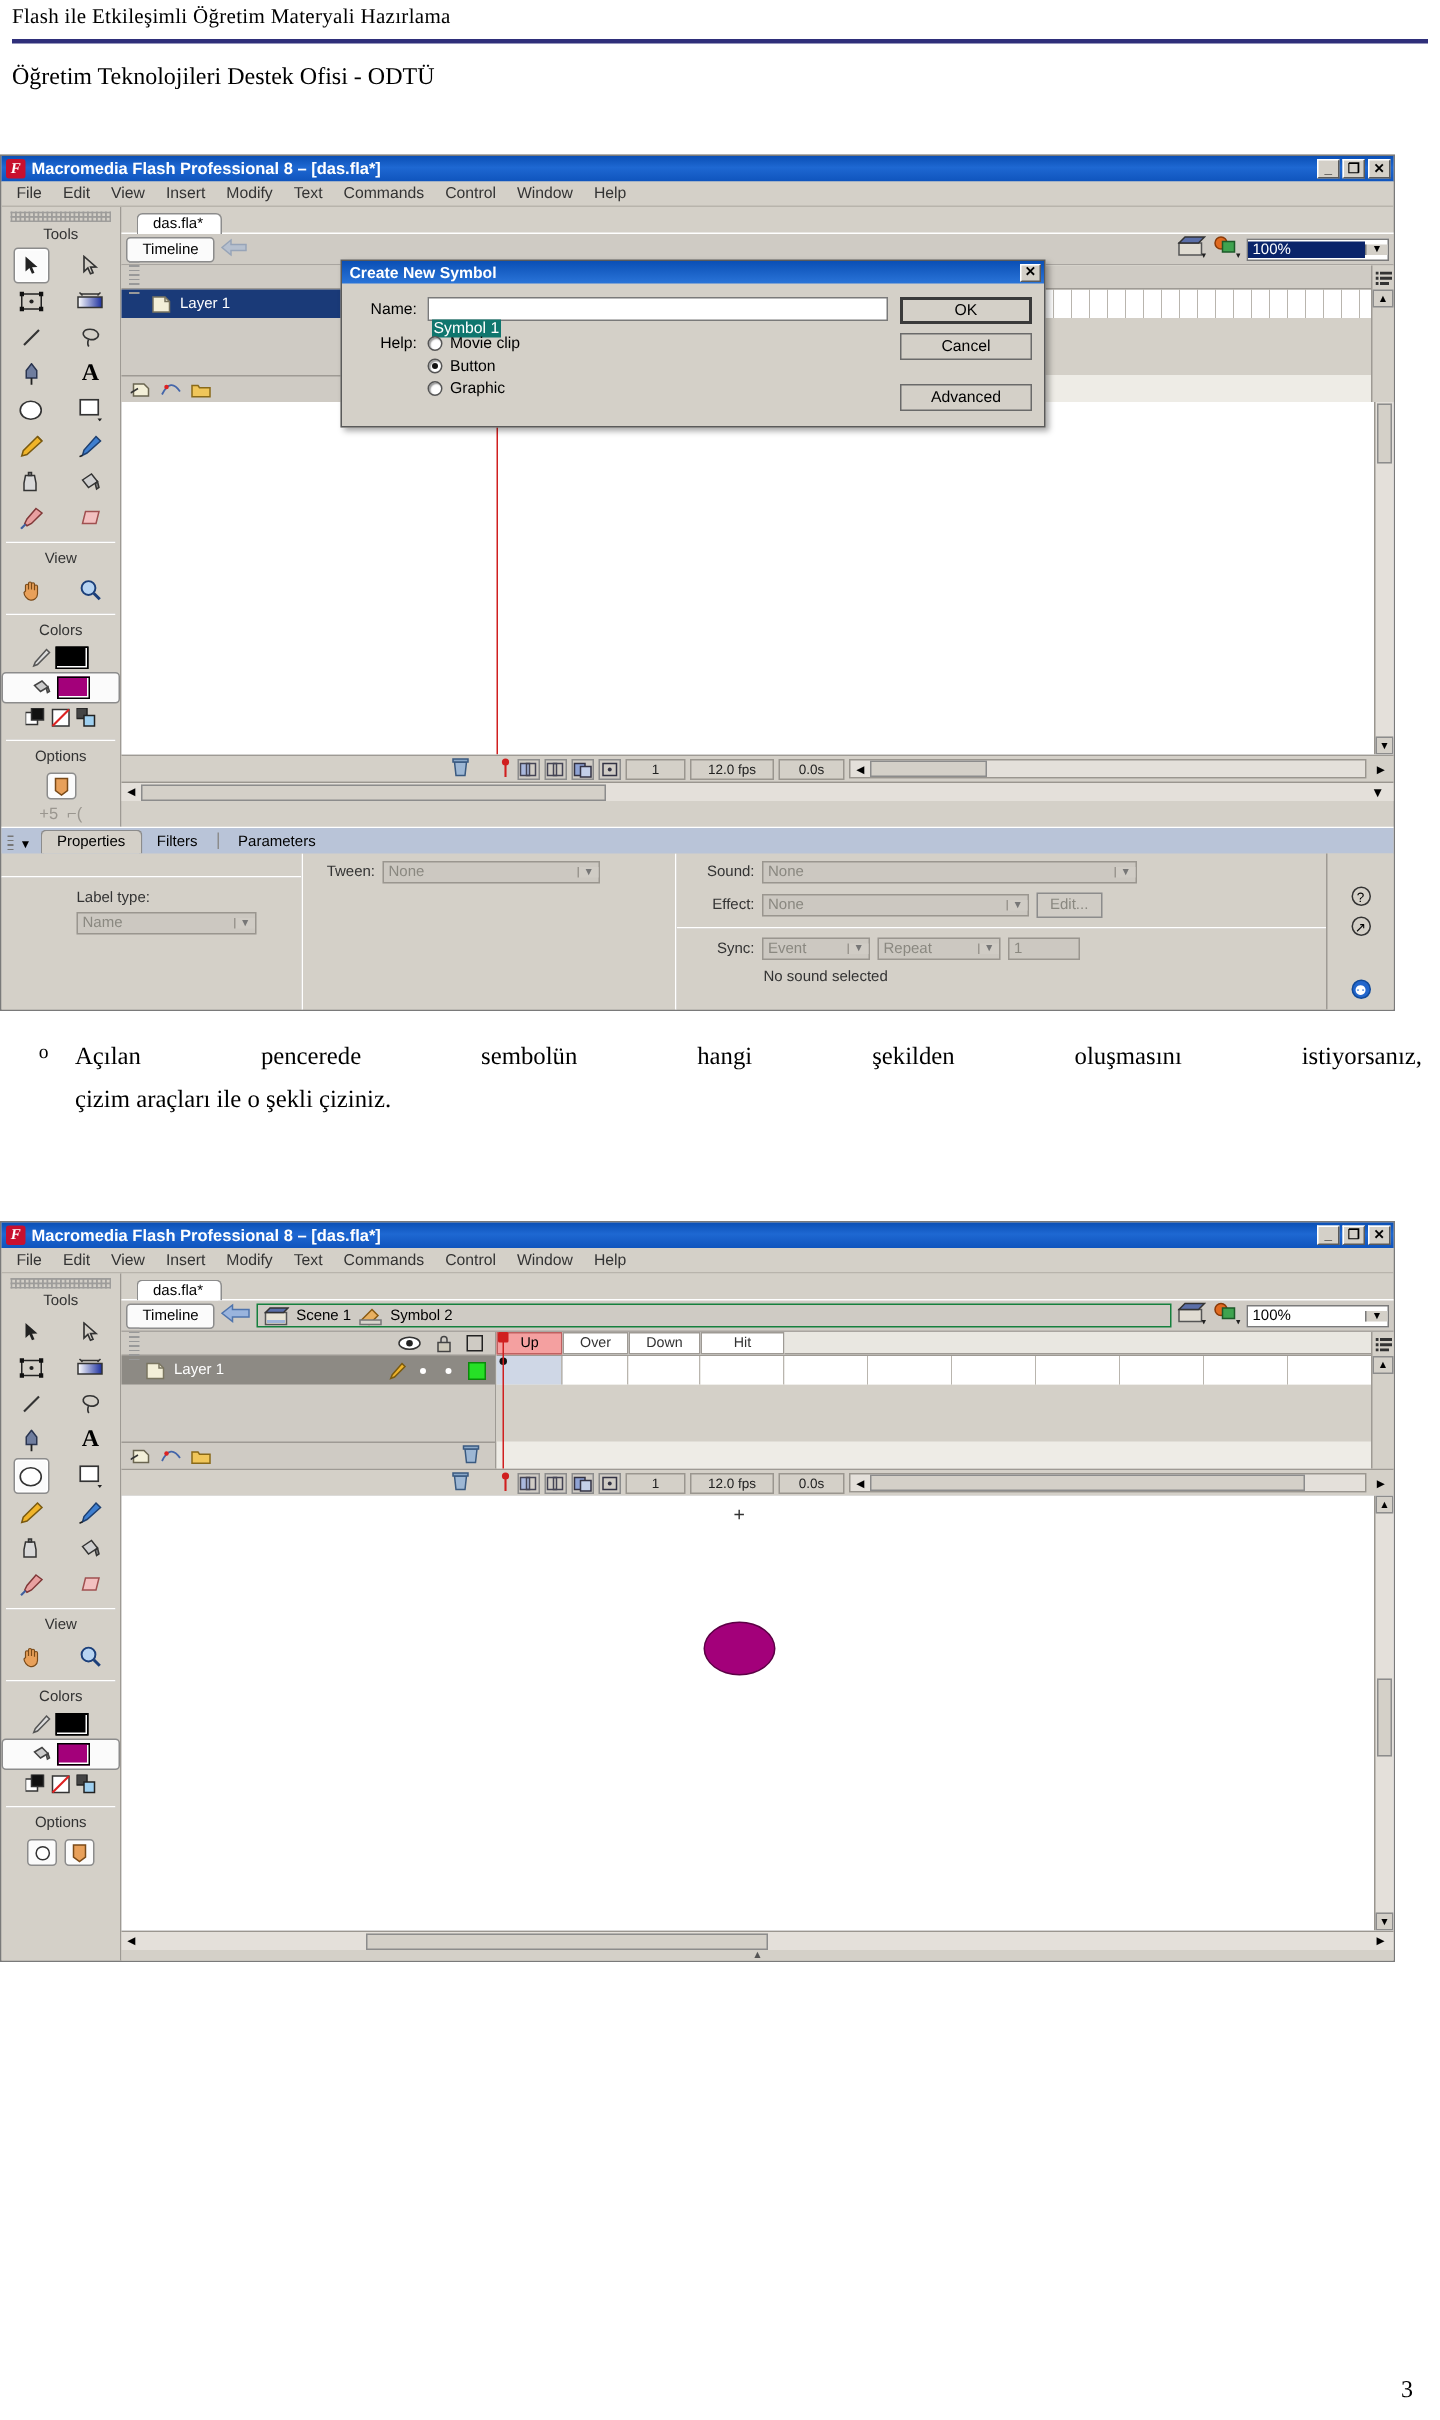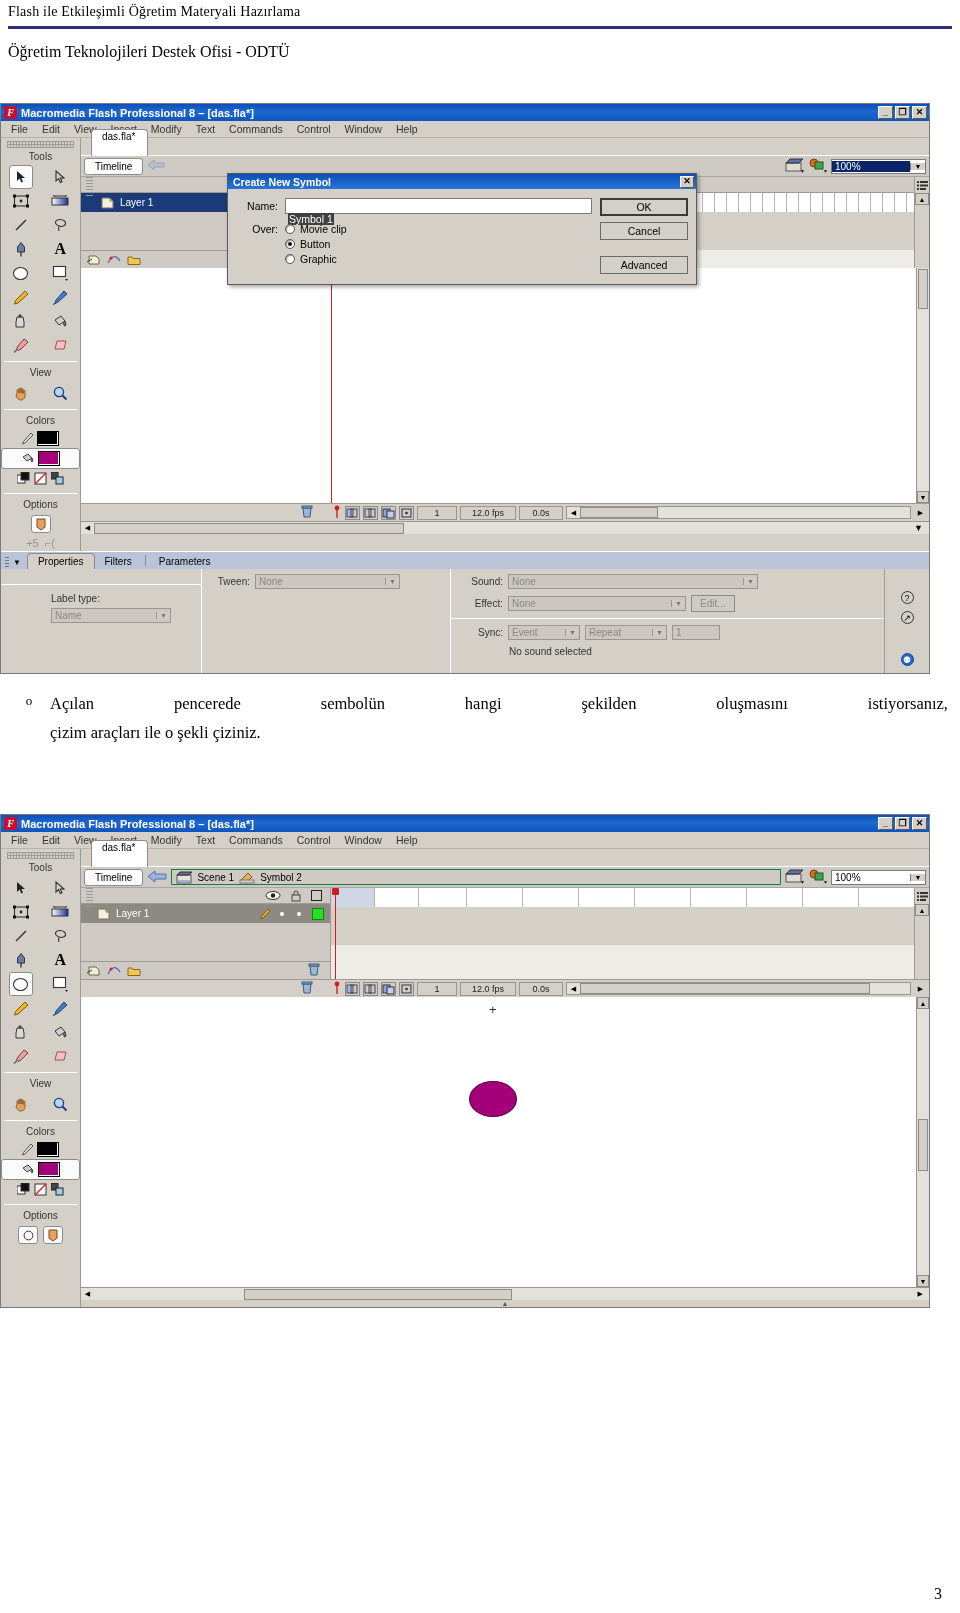--- a/index.html
+++ b/index.html
@@ -91,21 +91,21 @@
   .sw-wrap .caret { font-size:6px; margin-left:-5px; margin-top:7px; }
   .colors-sel { background:#fbfbfb; border:1px solid #8c8c8c; border-radius:3px; }
   .mini-row { display:flex; justify-content:center; gap:4px; padding:3px 0 4px; }
   .mini { width:13px; height:13px; }
 
   
   .doc-area { flex:1; background:#d4d0c8; position:relative; min-width:0; }
   .tabstrip { height:17px; padding-left:10px; display:flex; align-items:flex-end; }
   .doc-tab {
     background:#fff; border:1px solid #8c8c8c; border-bottom:none;
-    border-radius:4px 4px 0 0; padding:1px 12px 14px 10px; font-size:10px;
+    border-radius:4px 4px 0 0; padding:1px 12px 1px 10px; font-size:10px;
     position:relative; top:1px;
   }
   .tl-bar {
     height:22px; background:#cfcbc4; border-top:1px solid #fff;
     display:flex; align-items:center; padding:0 3px; gap:4px;
     border-bottom:1px solid #a9a5a0;
   }
   .tl-btn {
     background:#fbfbfb; border:1px solid #8c8c8c; border-radius:3px;
     padding:2px 10px; font-size:10px;
@@ -642,25 +642,25 @@
     <div style="height:15px;background:linear-gradient(to bottom,#0a4fb5,#2a74d8);
                 display:flex;align-items:center;padding:0 2px 0 5px;color:#fff;font-weight:bold;font-size:10.5px;">
       <span style="flex:1;">Create New Symbol</span>
       <span class="wbtn" style="height:12px;width:14px;">✕</span>
     </div>
     <div style="display:flex;padding:9px 8px 10px 8px;">
       <div style="flex:1;">
         <div style="display:flex;align-items:center;gap:7px;margin-bottom:9px;">
           <span style="width:42px;text-align:right;font-size:10.5px;">Name:</span>
           <span style="flex:1;height:16px;background:#fff;border:1px solid #7a7a7a;display:flex;align-items:center;padding-left:2px;">
-            <span style="background:#404040;color:#fff;font-size:10.5px;padding:0 1px;margin-top:26px;">Symbol 1</span>
+            <span style="background:#0f766e;color:#fff;font-size:10.5px;padding:0 1px;margin-top:26px;">Symbol 1</span>
           </span>
         </div>
         <div style="display:flex;gap:7px;">
-          <span style="width:42px;text-align:right;font-size:10.5px;">Over:</span>
+          <span style="width:42px;text-align:right;font-size:10.5px;">Help:</span>
           <span style="display:flex;flex-direction:column;gap:3px;">
             <span style="display:flex;align-items:center;gap:5px;font-size:10.5px;">
               <span style="width:10px;height:10px;border-radius:50%;border:1px solid #555;background:#fff;box-shadow:inset 1px 1px 1px #999;"></span>
               <span>Movie clip</span>
             </span>
             <span style="display:flex;align-items:center;gap:5px;font-size:10.5px;">
               <span style="width:10px;height:10px;border-radius:50%;border:1px solid #555;background:#fff;box-shadow:inset 1px 1px 1px #999;display:flex;align-items:center;justify-content:center;">
                 <span style="width:4px;height:4px;border-radius:50%;background:#111;"></span>
               </span>
               <span>Button</span>
@@ -979,20 +979,27 @@
               </svg>
             <span style="margin-left:auto;margin-right:10px;">
               <svg width="12" height="13" viewBox="0 0 12 13">
                   <path d="M2 3 L10 3 L9 12 L3 12 Z" fill="#9db7d4" stroke="#3a5a80"></path>
                   <rect x="1" y="1" width="10" height="2" fill="#8aa8c8" stroke="#3a5a80"></rect>
                 </svg>
             </span>
           </div>
         </div>
         <div class="frames-col">
+          <div class="ruler" style="display:flex;align-items:stretch;background:#e9e7e1;">
+            <span style="width:44px;background:#f4a0a0;border:1px solid #c06060;display:flex;align-items:center;justify-content:center;font-size:9.5px;color:#000;">Up</span>
+            <span style="width:44px;background:#fff;border:1px solid #9e9a94;display:flex;align-items:center;justify-content:center;font-size:9.5px;">Over</span>
+            <span style="width:48px;background:#fff;border:1px solid #9e9a94;display:flex;align-items:center;justify-content:center;font-size:9.5px;">Down</span>
+            <span style="width:56px;background:#fff;border:1px solid #9e9a94;display:flex;align-items:center;justify-content:center;font-size:9.5px;">Hit</span>
+            <span style="flex:1;background:#e9e7e1;border-bottom:1px solid #9e9a94;"></span>
+          </div>
           <div style="height:19px;display:flex;">
             <span style="width:44px;background:#cfd7e6;border-right:1px solid #b9b5ae;position:relative;">
               <span style="position:absolute;left:2px;top:1px;width:5px;height:5px;border-radius:50%;background:#111;"></span>
             </span>
             <span style="width:44px;background:#fff;border-right:1px solid #b9b5ae;"></span>
             <span style="width:48px;background:#fff;border-right:1px solid #b9b5ae;"></span>
             <span style="width:56px;background:#fff;border-right:1px solid #b9b5ae;"></span>
             <span style="flex:1;background:repeating-linear-gradient(to right,#fff 0 55px,#b9b5ae 55px 56px);"></span>
           </div>
           <div class="frames-rest"></div>

